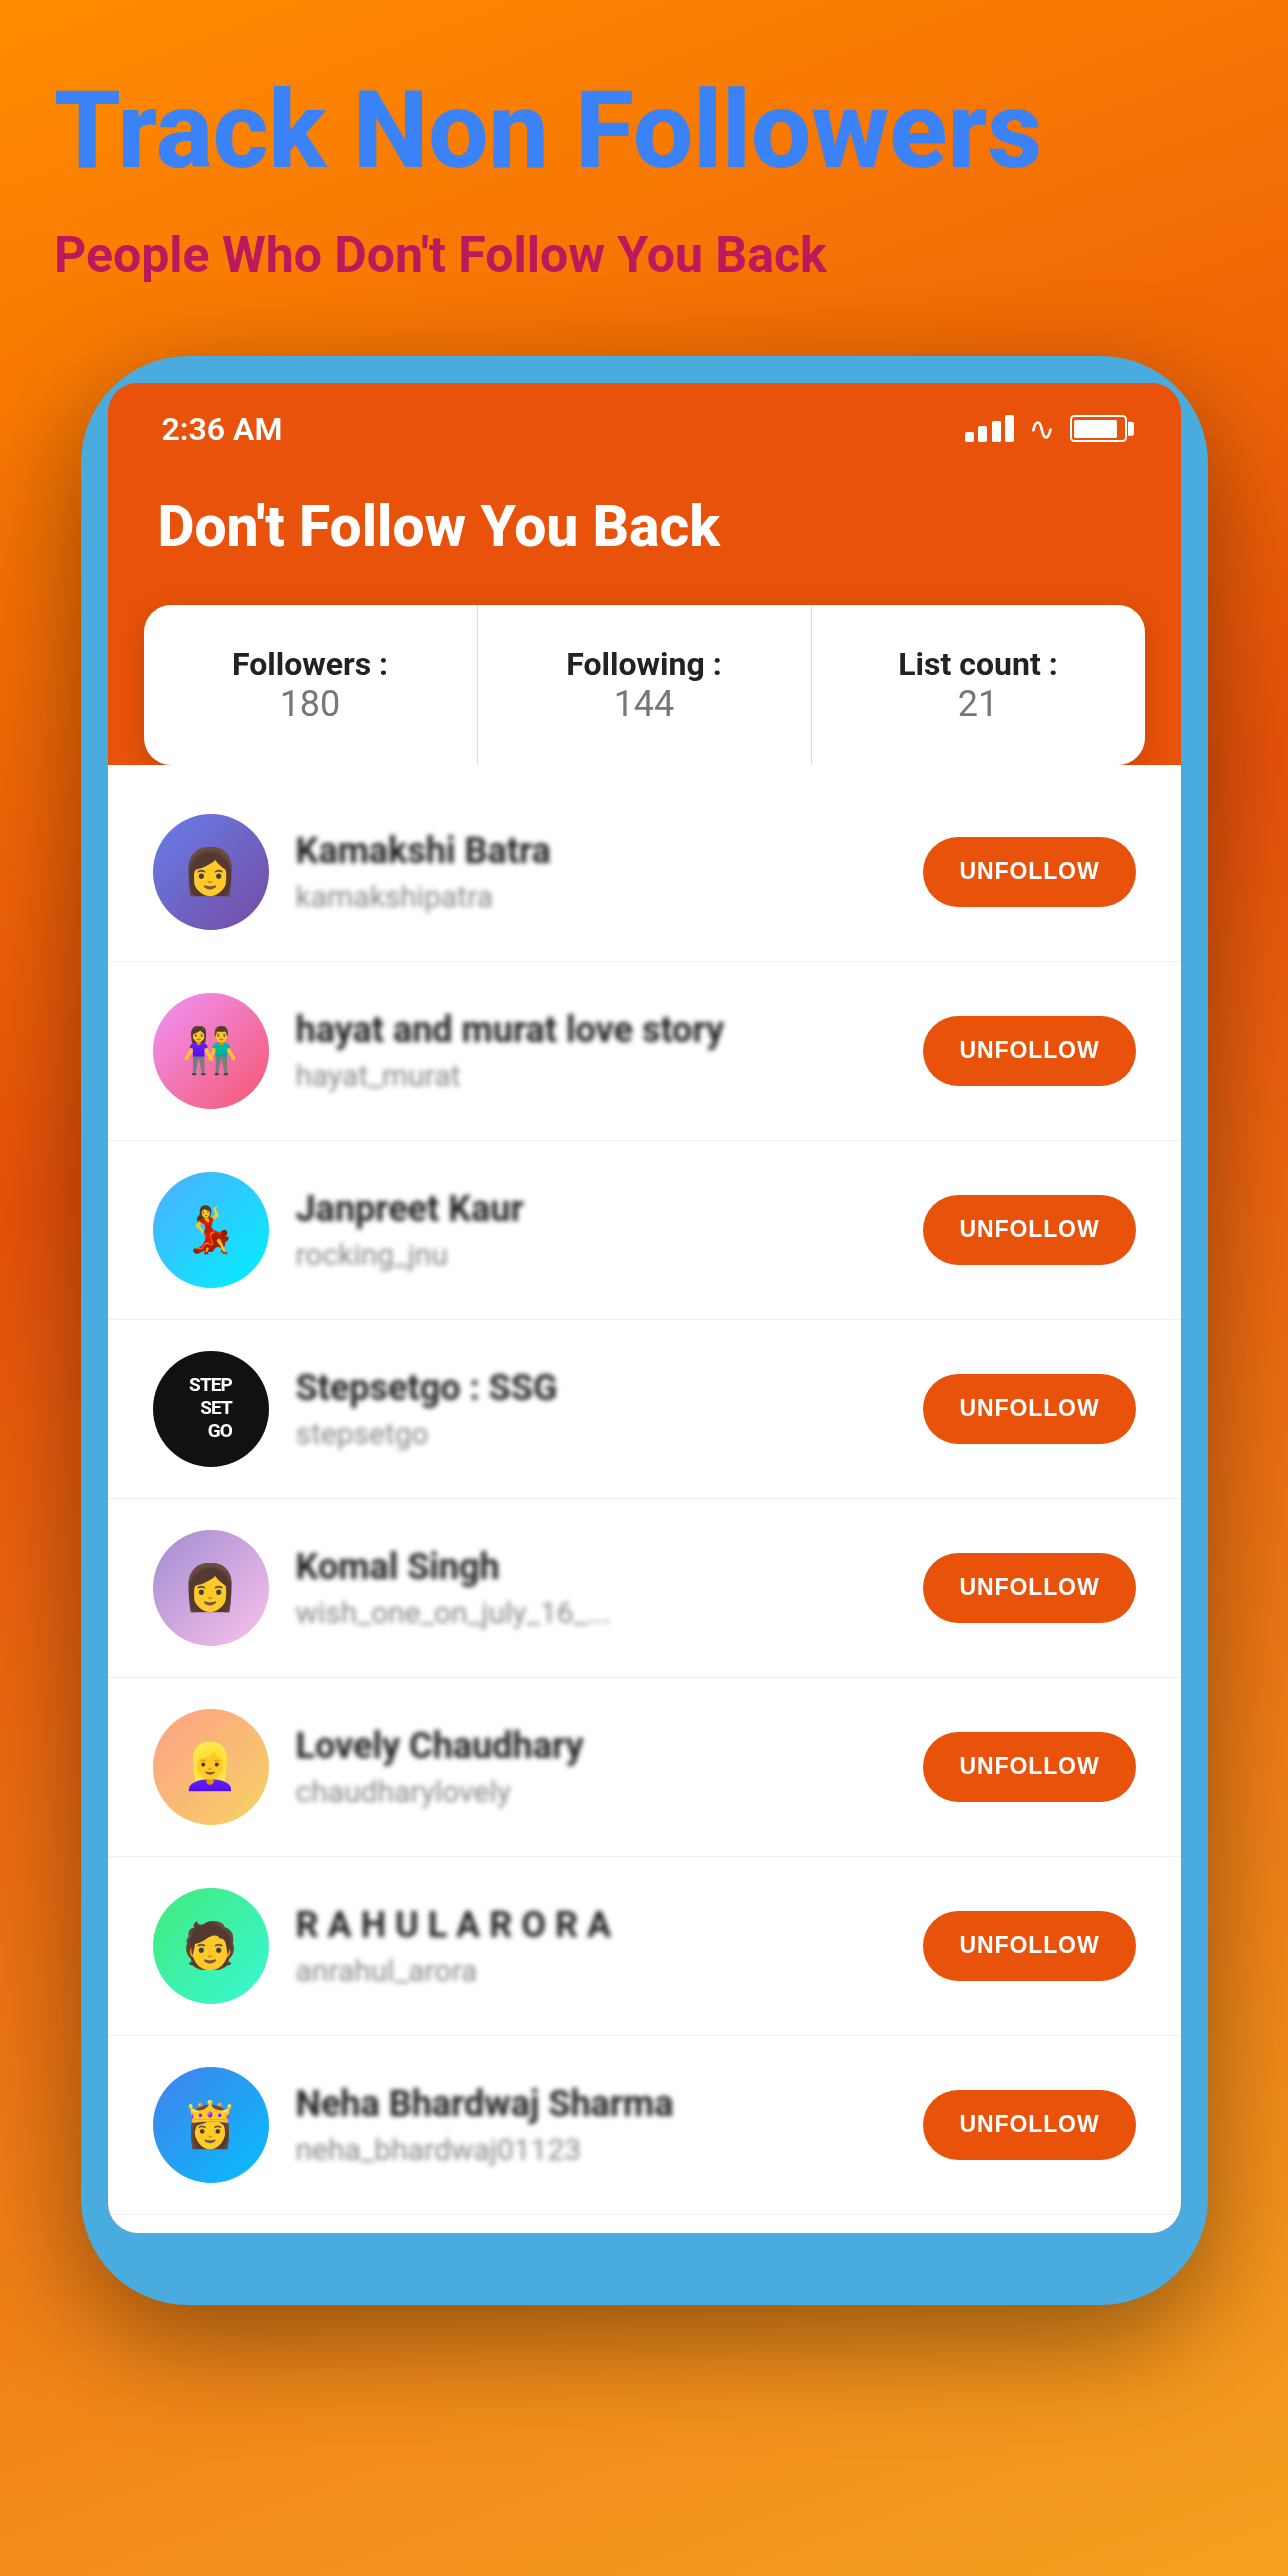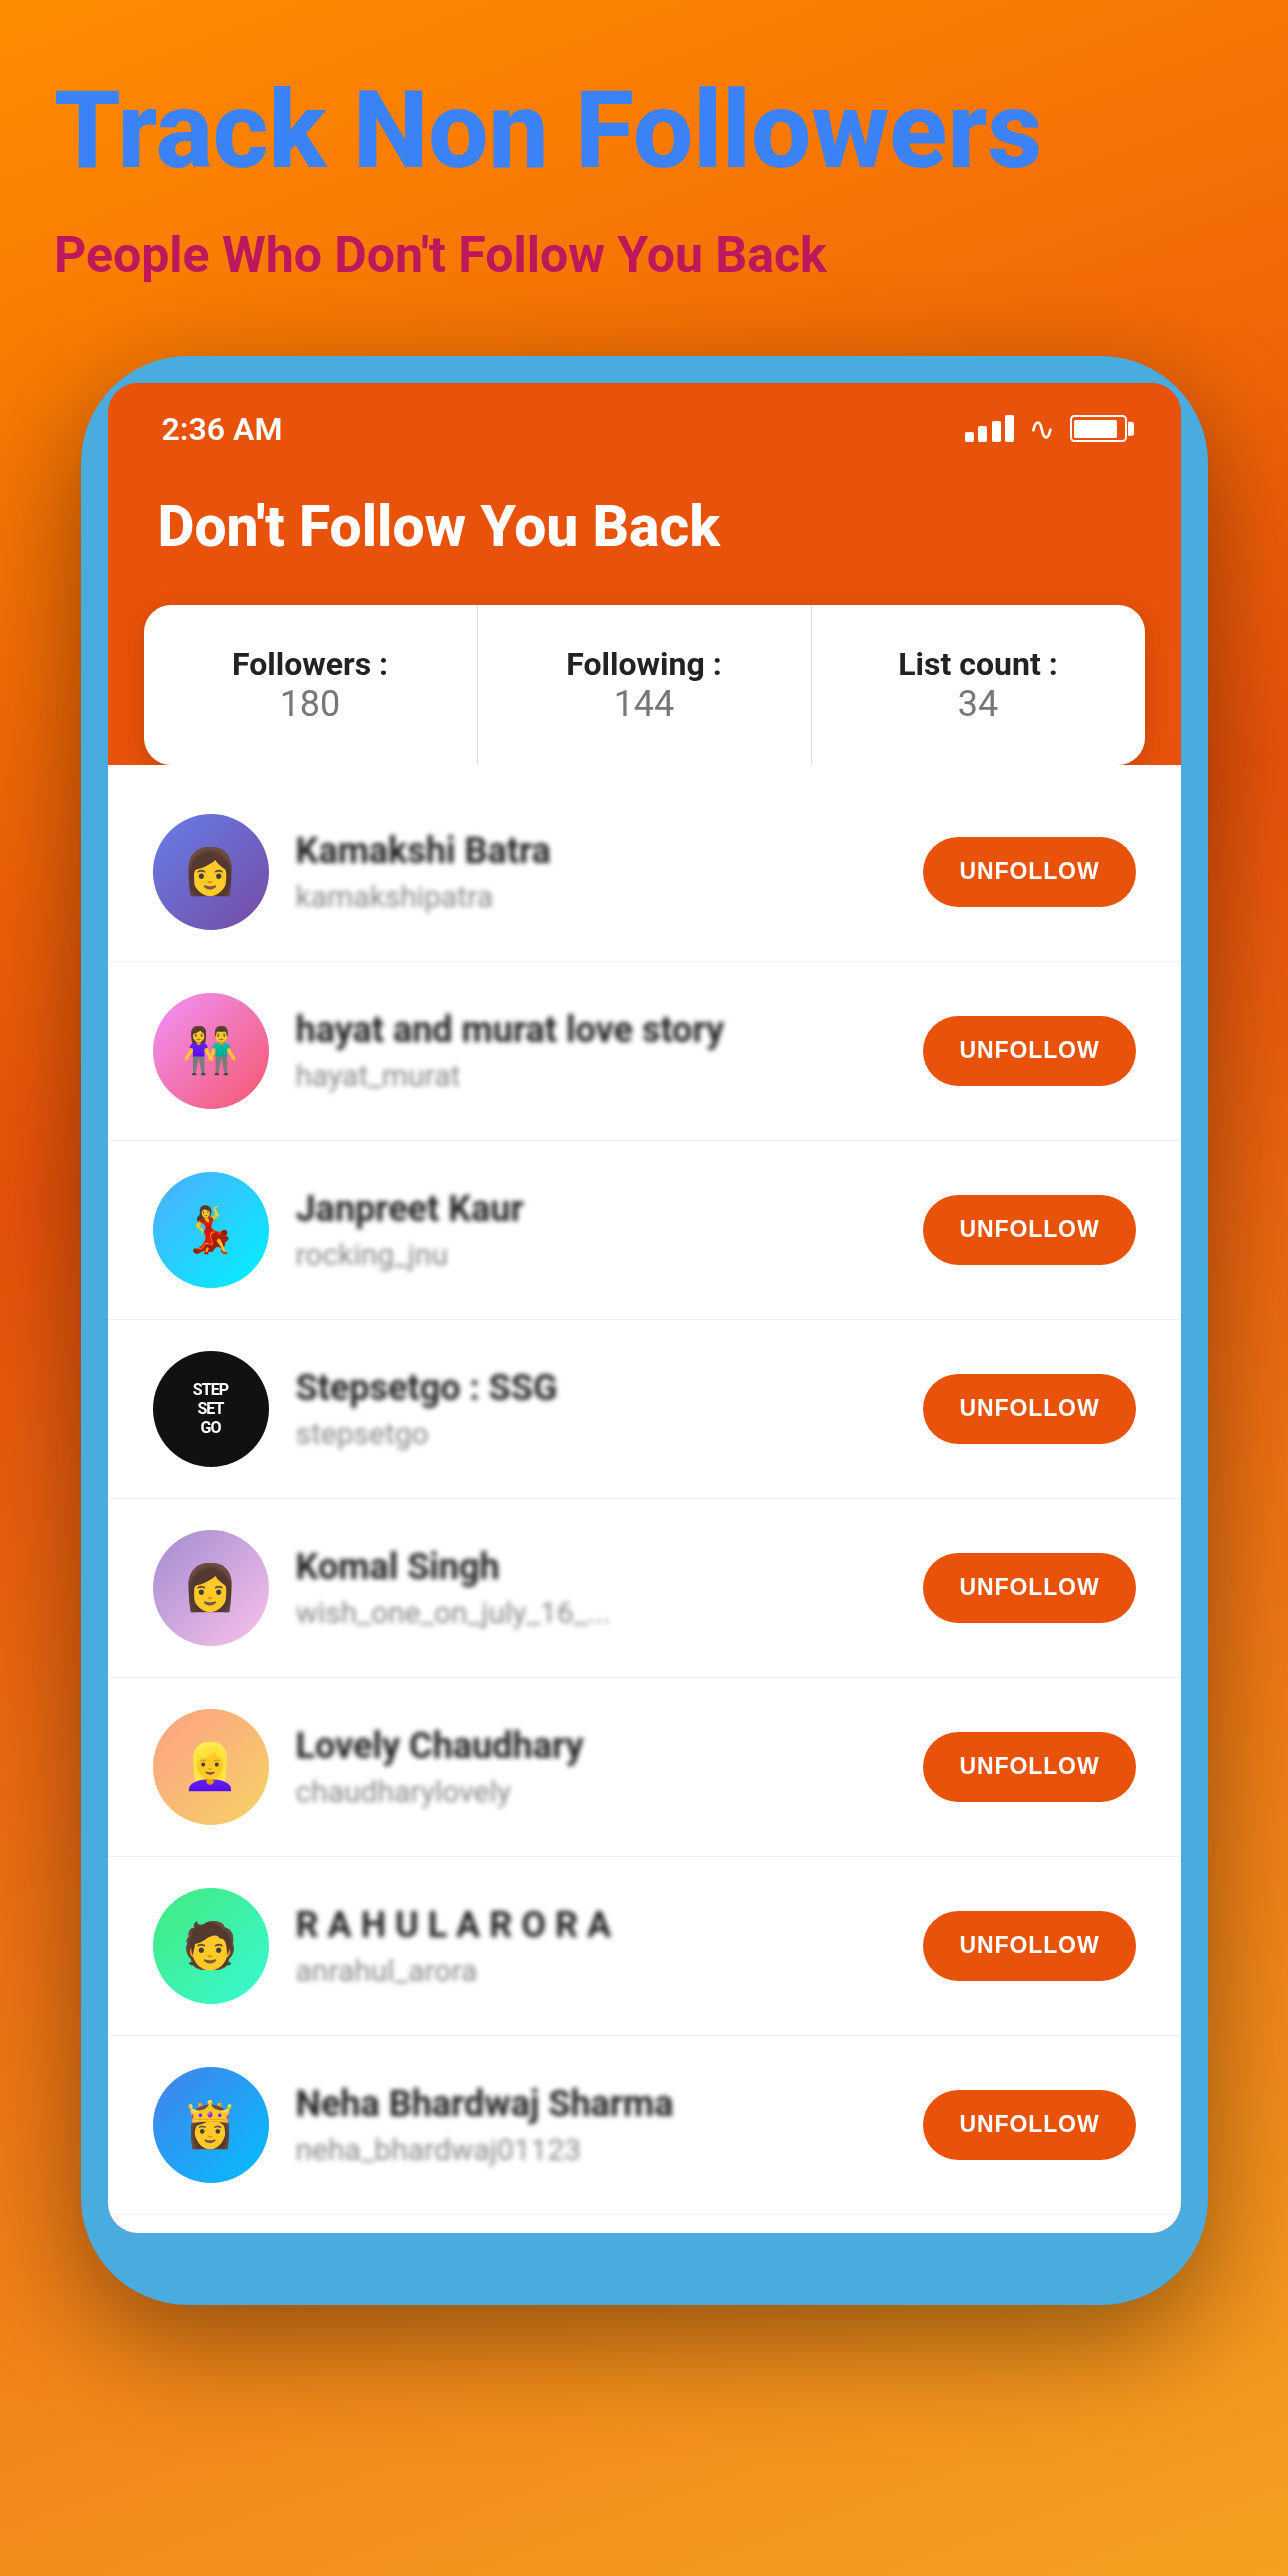--- a/index.html
+++ b/index.html
@@ -266,21 +266,21 @@
     <div class="stat-item">
       <div class="stat-label">Followers :</div>
       <div class="stat-value">180</div>
     </div>
         <div class="stat-item">
       <div class="stat-label">Following :</div>
       <div class="stat-value">144</div>
     </div>
         <div class="stat-item">
       <div class="stat-label">List count :</div>
-      <div class="stat-value">34</div>
+      <div class="stat-value">21</div>
     </div>
       </div>
 
     <div class="user-list">
     <div class="user-item">
       <div class="avatar avatar-1">👩</div>
       <div class="user-info">
         <div class="user-name">Kamakshi Batra</div>
         <div class="user-handle">kamakshipatra</div>
       </div>
@@ -296,21 +296,21 @@
     </div>
         <div class="user-item">
       <div class="avatar avatar-3">💃</div>
       <div class="user-info">
         <div class="user-name">Janpreet Kaur</div>
         <div class="user-handle">rocking_jnu</div>
       </div>
       <button class="unfollow-btn">UNFOLLOW</button>
     </div>
         <div class="user-item">
-      <div class="avatar avatar-4" style="font-size:16px; line-height:1.2; text-align:center; padding:4.5px;">STEP<br>SET<br>GO</div>
+      <div class="avatar avatar-4" style="font-size:19px; line-height:1.2; text-align:right; padding:4.5px;">STEP<br>SET<br>GO</div>
       <div class="user-info">
         <div class="user-name">Stepsetgo : SSG</div>
         <div class="user-handle">stepsetgo</div>
       </div>
       <button class="unfollow-btn">UNFOLLOW</button>
     </div>
         <div class="user-item">
       <div class="avatar avatar-5">👩</div>
       <div class="user-info">
         <div class="user-name">Komal Singh</div>

